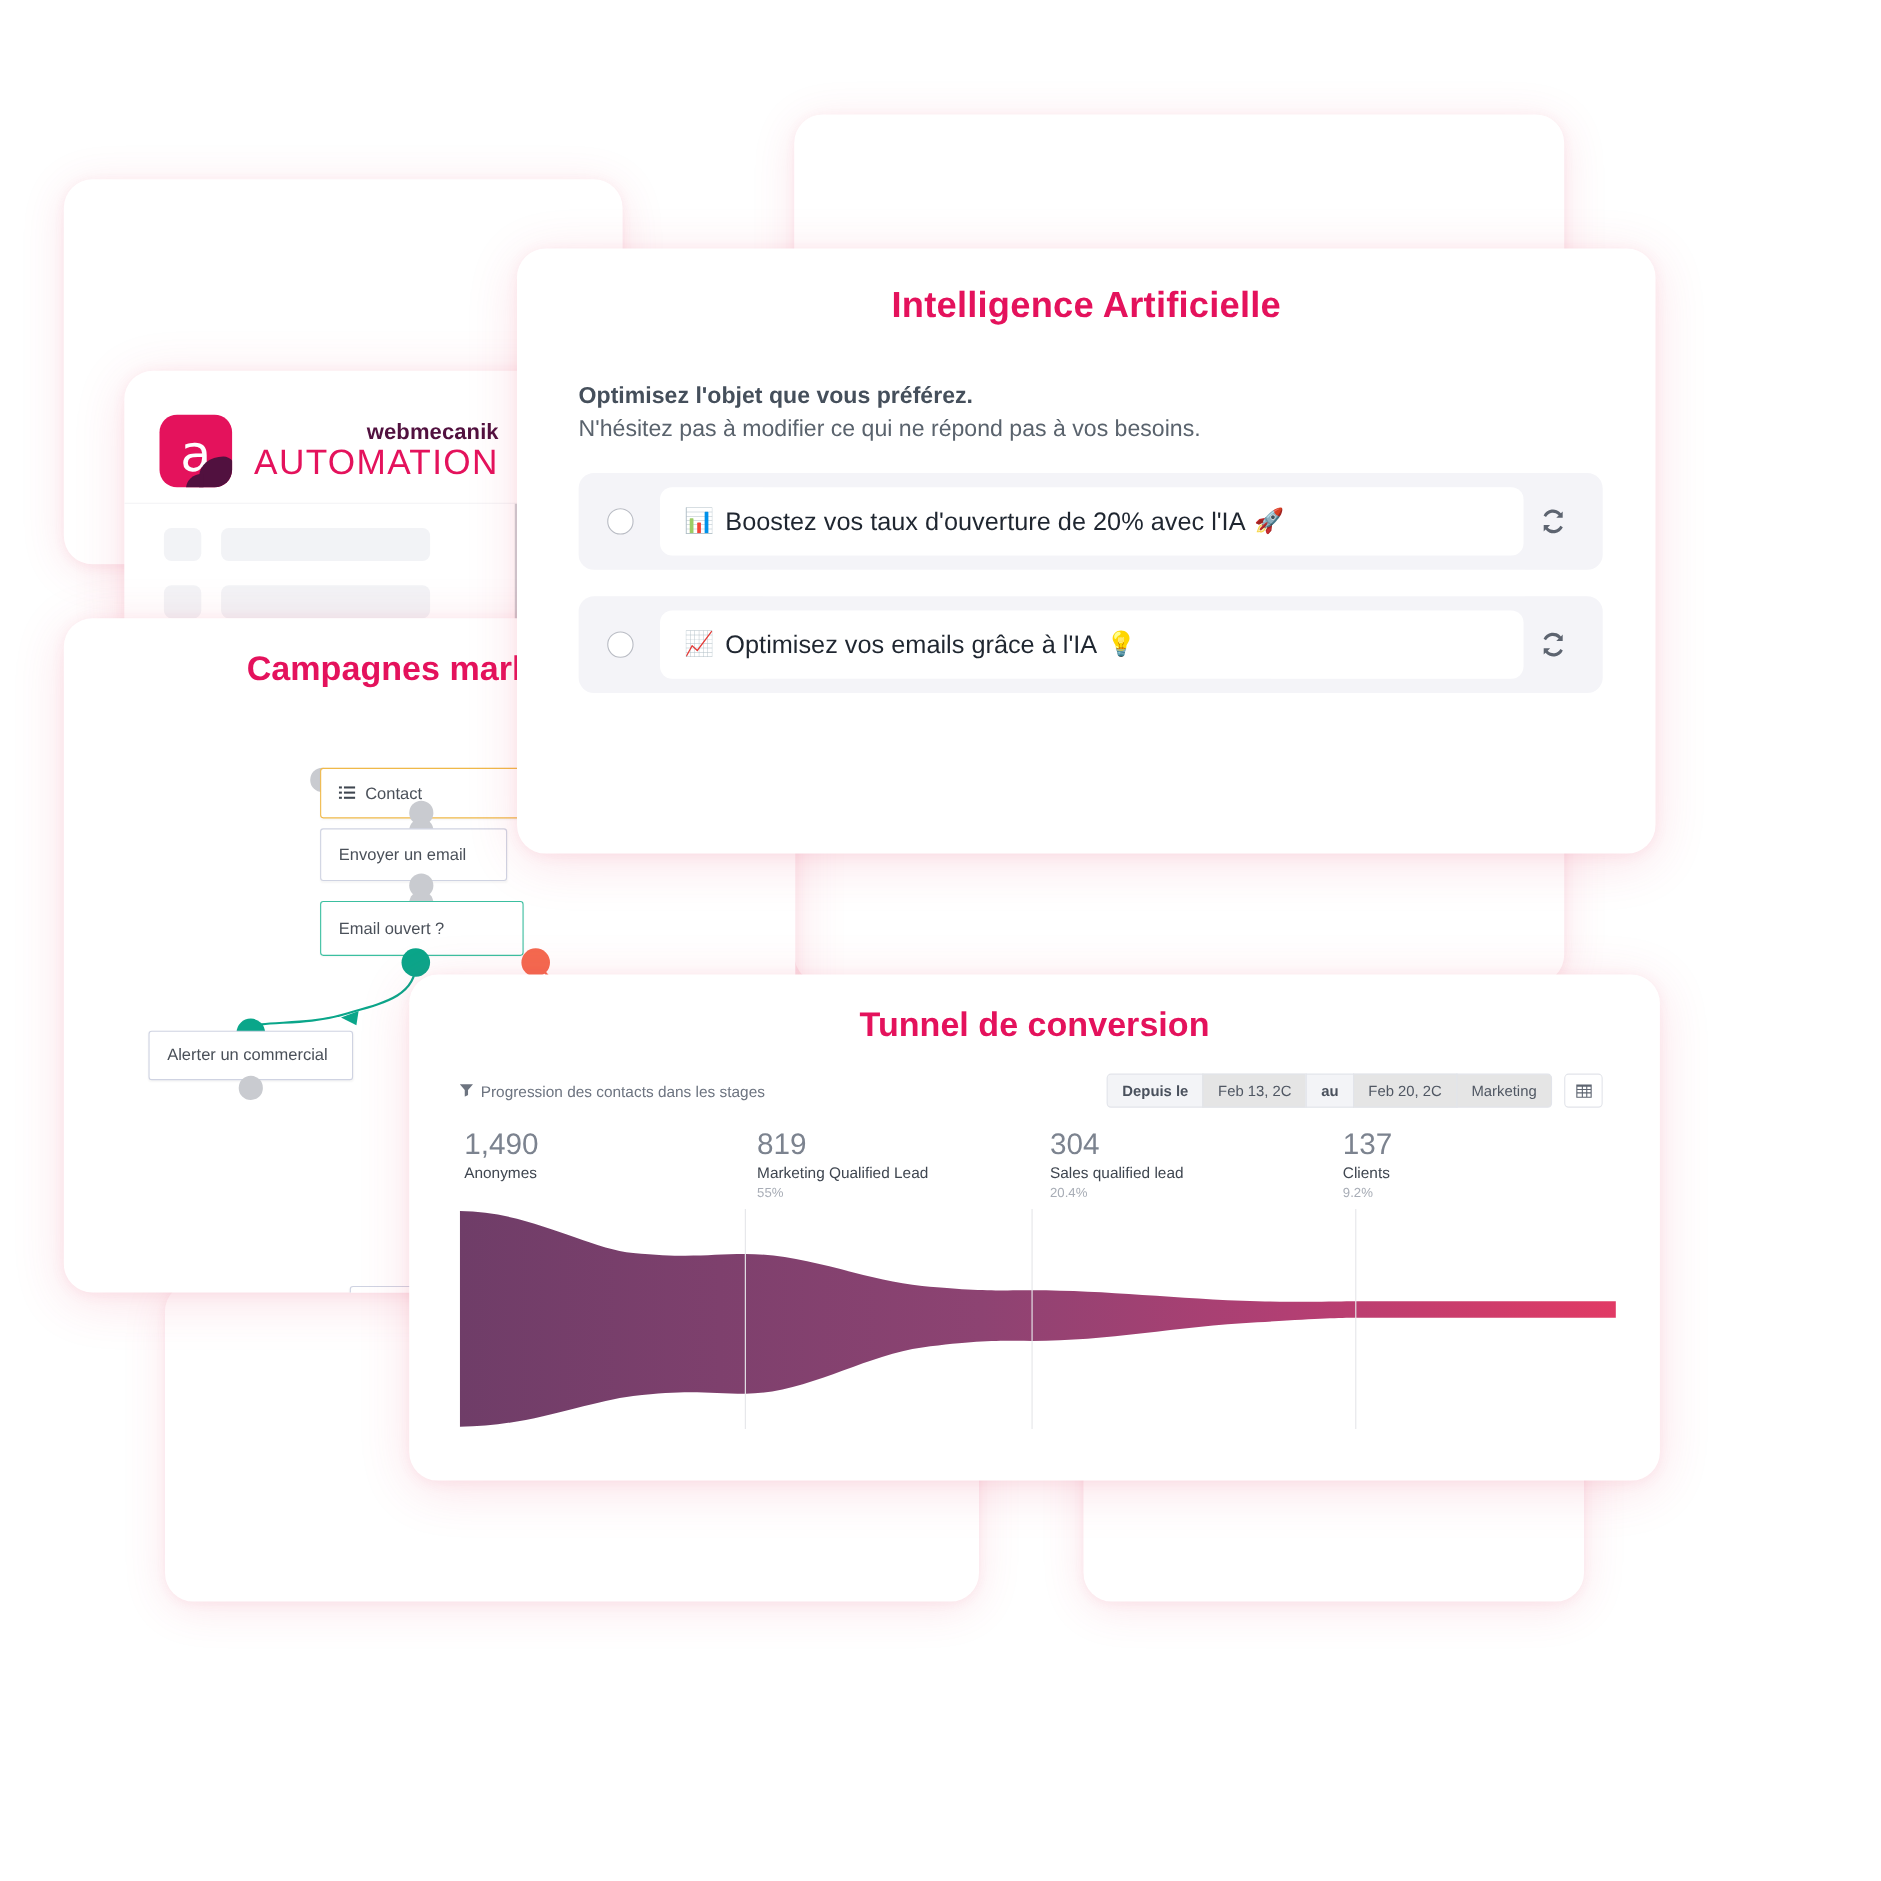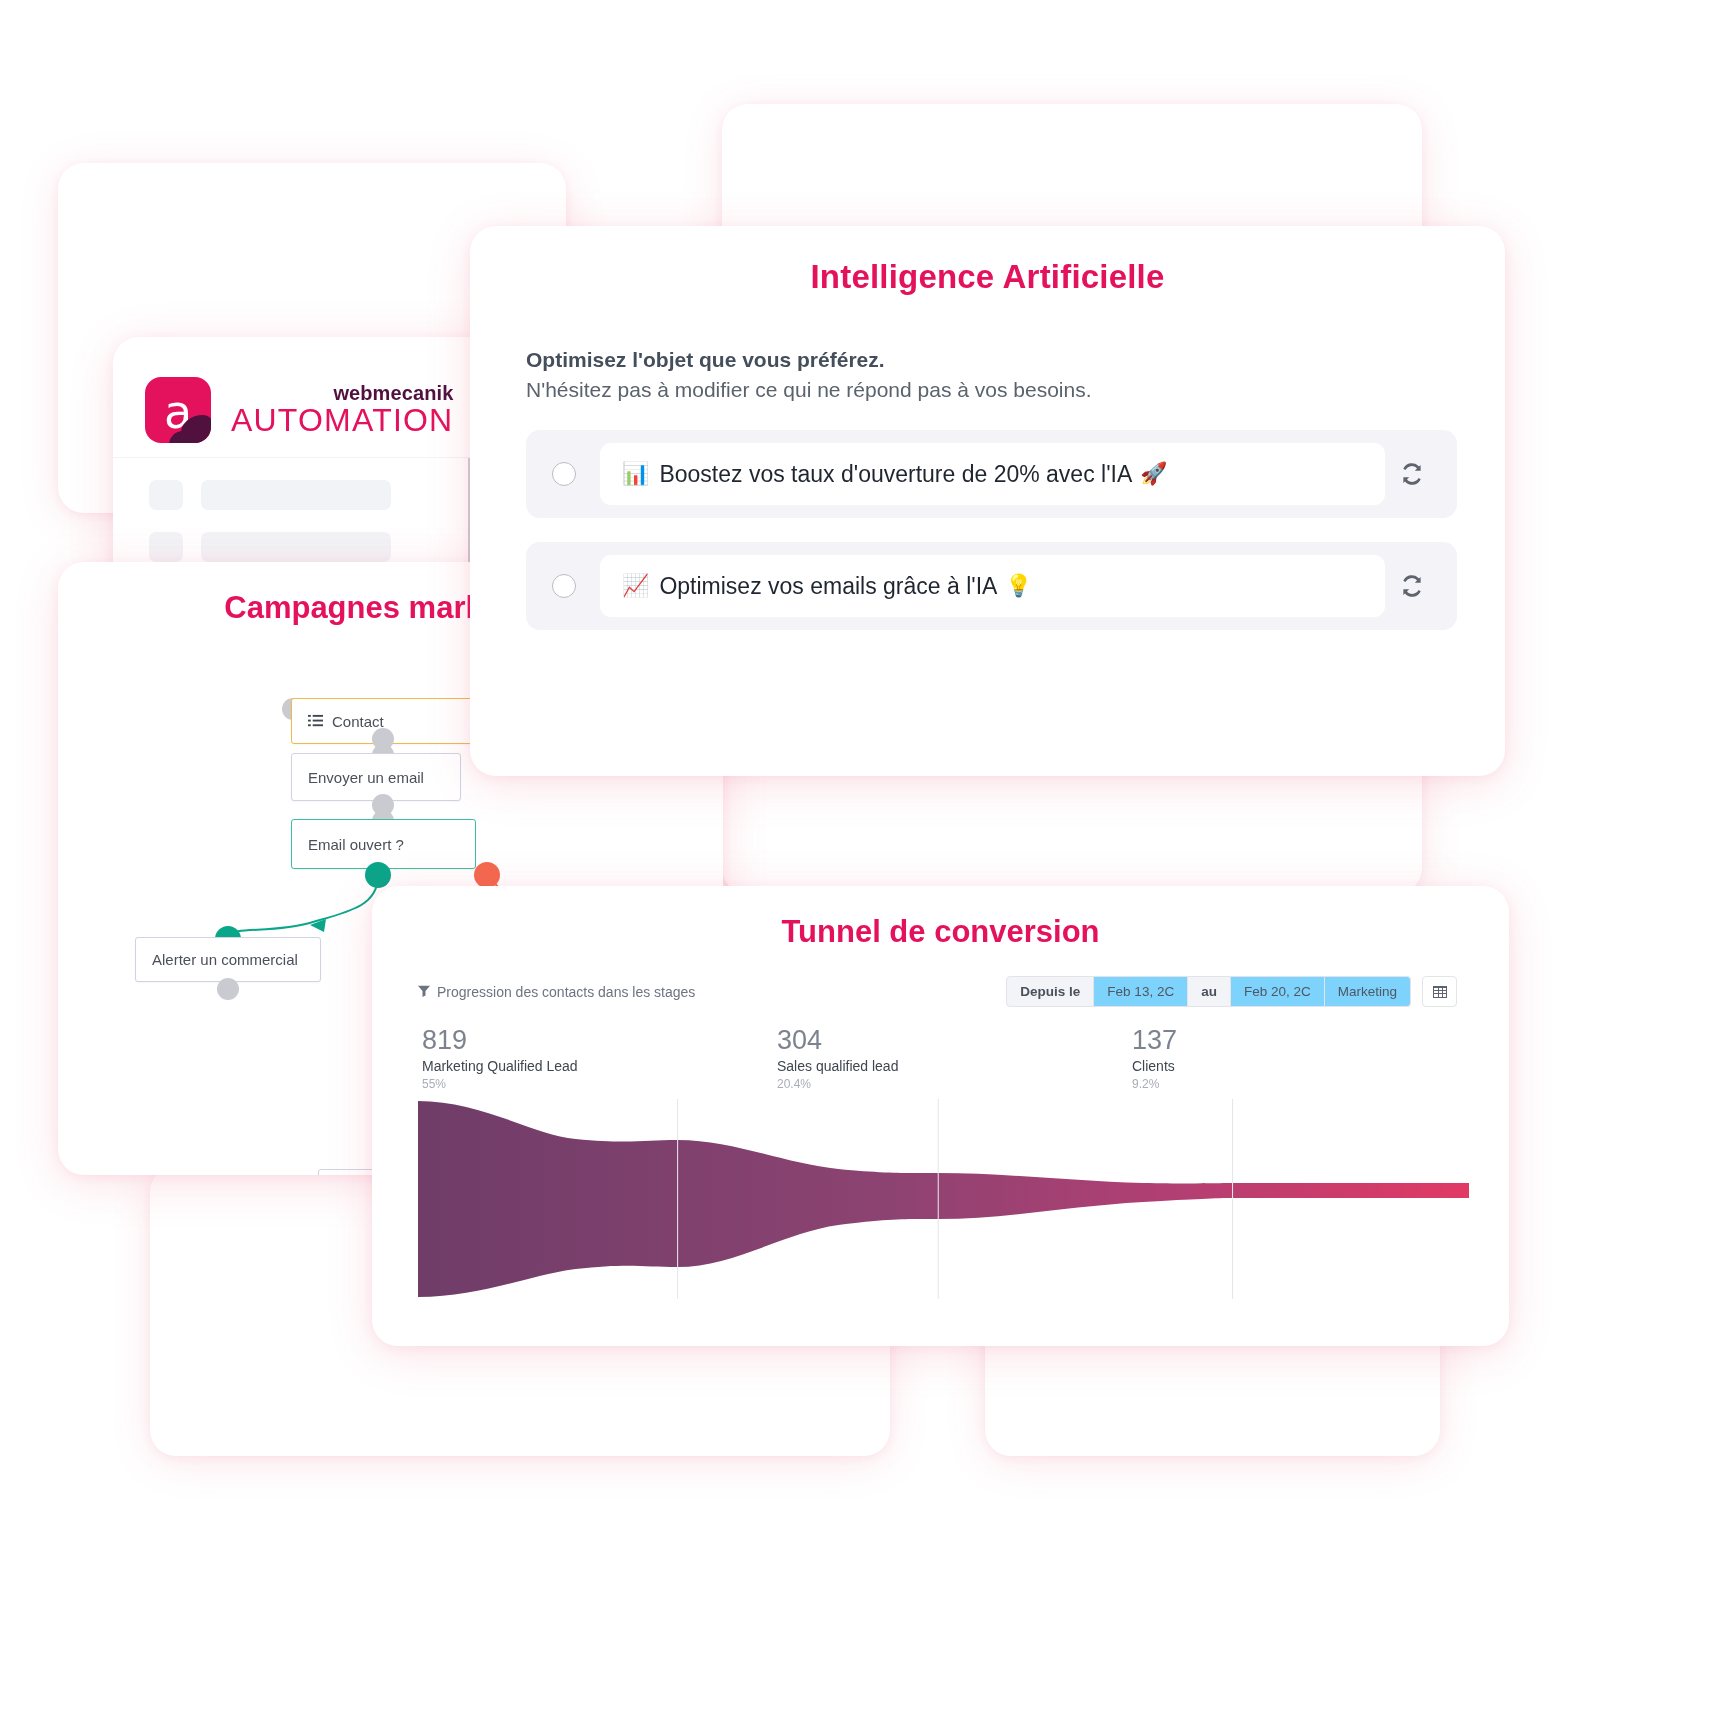--- a/index.html
+++ b/index.html
@@ -154,21 +154,21 @@
   }
   .funnel-toolbar {
     display: flex; align-items: center; justify-content: space-between;
     padding: 26px 52px 0 46px;
   }
   .prog-label { display: flex; align-items: center; gap: 7px; font-size: 14px; color: #6d7480; }
   .prog-label svg { width: 12px; height: 12px; fill: #6d7480; }
   .date-group { display: flex; align-items: flex-end; }
   .dg {
     border: 1px solid #e2e4ea; font-size: 13.5px; color: #505763;
-    padding: 7px 13px; background: #7dd3fc; display: flex; align-items: center;
+    padding: 7px 13px; background: #e5e5e5; display: flex; align-items: center;
     margin-left: -1px; white-space: nowrap;
   }
   .dg.muted { background: #f3f4f7; font-weight: 700; color: #4a515d; }
   .dg.first { border-radius: 4px 0 0 4px; }
   .dg.last  { border-radius: 0 4px 4px 0; }
   .grid-btn {
     margin-left: 11px; border: 1px solid #e2e4ea; border-radius: 4px;
     width: 35px; display: flex; align-items: center; justify-content: center; background:#fff;
   }
   .grid-btn svg { width: 16px; height: 16px; fill: #5d6470; }
@@ -341,20 +341,25 @@
         </div>
         <span class="grid-btn">
           <svg viewBox="0 0 16 16">
               <path d="M1 2h14v12H1V2zm1 2v2h4V4H2zm5 0v2h3V4H7zm4 0v2h3V4h-3zM2 7v2h4V7H2zm5 0v2h3V7H7zm4 0v2h3V7h-3zM2 10v3h4v-3H2zm5 0v3h3v-3H7zm4 0v3h3v-3h-3z"></path>
             </svg>
         </span>
       </div>
     </div>
 
     <div class="stages">
+      <div class="stage">
+        <div class="num">1,490</div>
+        <div class="nm">Anonymes</div>
+        <div class="pc"></div>
+      </div>
       <div class="stage">
         <div class="num">819</div>
         <div class="nm">Marketing Qualified Lead</div>
         <div class="pc">55%</div>
       </div>
       <div class="stage">
         <div class="num">304</div>
         <div class="nm">Sales qualified lead</div>
         <div class="pc">20.4%</div>
       </div>

